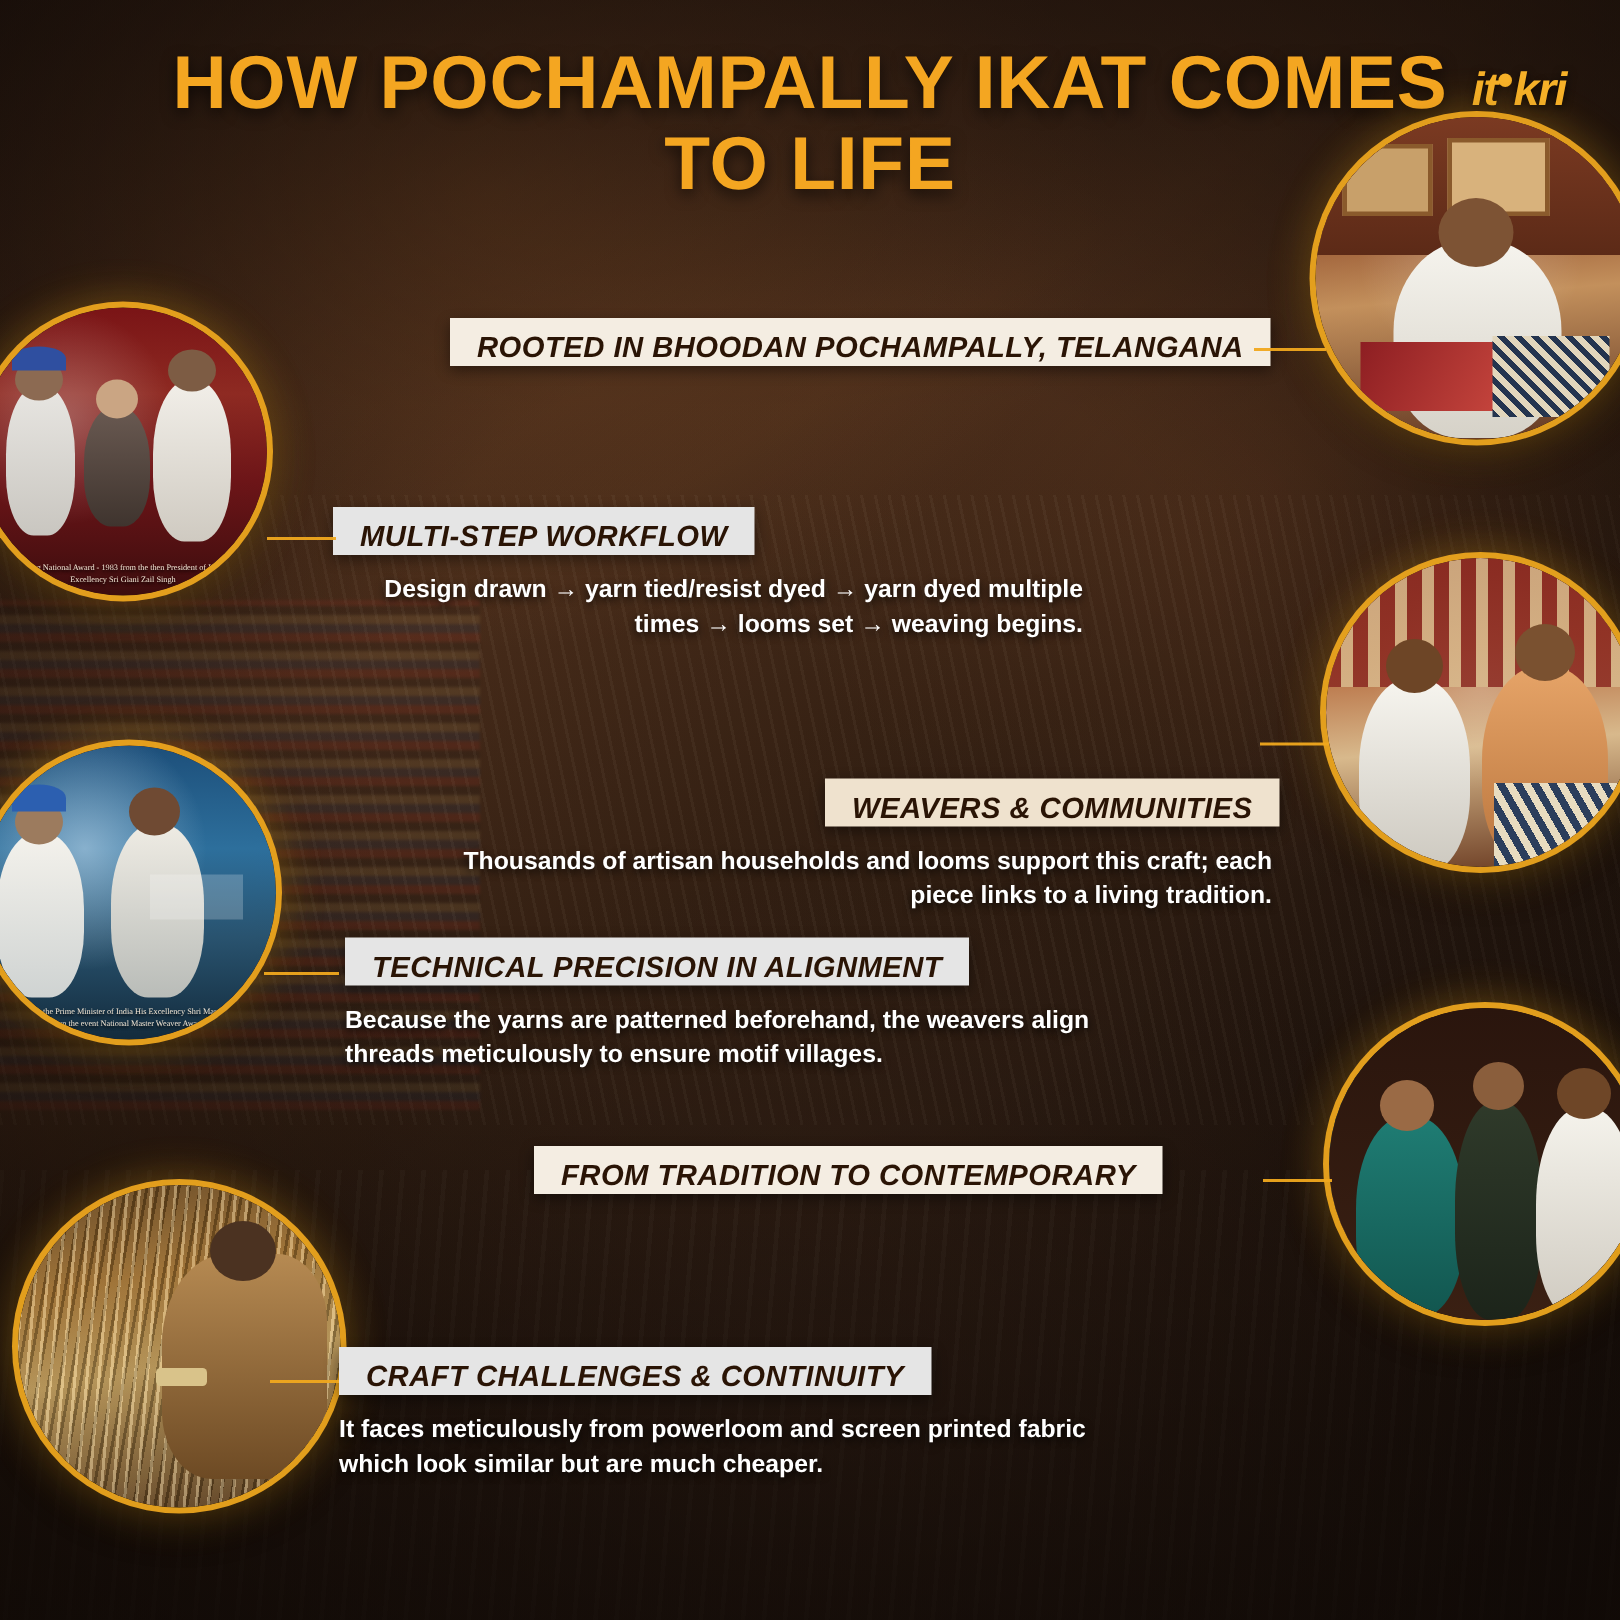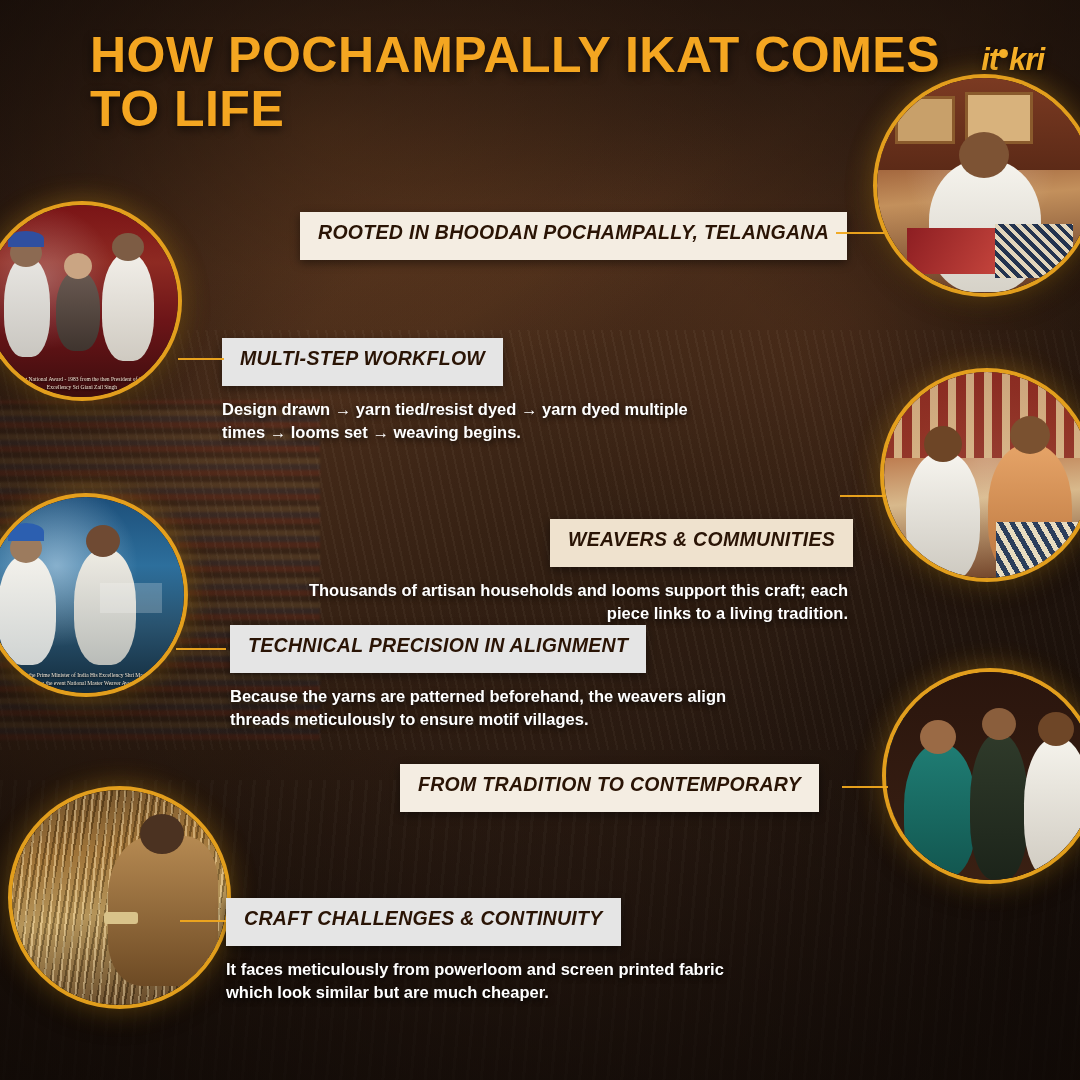--- a/index.html
+++ b/index.html
@@ -73,21 +73,21 @@
       linear-gradient(to bottom, rgba(20,12,8,0.55) 0%, rgba(20,12,8,0.25) 25%, rgba(20,12,8,0.3) 60%, rgba(15,9,6,0.65) 100%),
       radial-gradient(ellipse 75% 70% at 50% 45%, rgba(0,0,0,0) 35%, rgba(12,7,4,0.72) 100%);
   }
 
   
   .title {
     position: absolute;
     top: 28px;
     left: 90px;
     width: 900px;
-    text-align: left;
+    text-align: center;
     color: #F4A621;
     font-size: 50px;
     line-height: 1.08;
     font-weight: bold;
     letter-spacing: 0.5px;
     text-shadow: 0 3px 10px rgba(0,0,0,0.65);
   }
   .brand {
     position: absolute;
     top: 42px;
@@ -106,21 +106,21 @@
     border-radius: 50%;
     margin: 0 1px 12px 1px;
   }
 
   
   .section {
     position: absolute;
   }
   .chip {
     display: inline-block;
-    padding: 9px 18px 16px 18px;
+    padding: 9px 18px 0 18px;
     font-size: 19.5px;
     font-weight: bold;
     font-style: italic;
     letter-spacing: 0.3px;
     color: #2a1405;
     box-shadow: 0 3px 9px rgba(0,0,0,0.45);
     white-space: nowrap;
   }
   .chip.cream { background: #F4EDE2; }
   .chip.gold  { background: #e5e5e5; }
@@ -300,38 +300,38 @@
     </div>
   </div>
 
   <div class="section" style="left:300px; top:212px; width:560px;">
     <div class="chip cream">ROOTED IN BHOODAN POCHAMPALLY, TELANGANA</div>
   </div>
   <div class="conn" style="left:836px; top:232px; width:48px;"></div>
 
   <div class="section" style="left:222px; top:338px; width:520px;">
     <div class="chip gold">MULTI-STEP WORKFLOW</div>
-    <div class="body left-al" style="width:500px;">Design drawn → yarn tied/resist dyed → yarn dyed multiple times → looms set → weaving begins.</div>
+    <div class="body left-al" style="width:500px;text-align:right;">Design drawn → yarn tied/resist dyed → yarn dyed multiple times → looms set → weaving begins.</div>
   </div>
   <div class="conn" style="left:178px; top:358px; width:46px;"></div>
 
   <div class="section" style="left:300px; top:475px; width:550px;">
     <div class="chip sand" style="margin-left:250px;margin-top:44px;">WEAVERS &amp; COMMUNITIES</div>
     <div class="body right-al" style="width:548px;">Thousands of artisan households and looms support this craft; each piece links to a living tradition.</div>
   </div>
   <div class="conn" style="left:840px; top:495px; width:46px;"></div>
 
   <div class="section" style="left:230px; top:625px; width:560px;">
     <div class="chip gold">TECHNICAL PRECISION IN ALIGNMENT</div>
     <div class="body left-al" style="width:545px;">Because the yarns are patterned beforehand, the weavers align threads meticulously to ensure motif villages.</div>
   </div>
   <div class="conn" style="left:176px; top:648px; width:50px;"></div>
 
   <div class="section" style="left:290px; top:764px; width:560px;">
-    <div class="chip cream" style="margin-left:110px;">FROM TRADITION TO CONTEMPORARY</div>
+    <div class="chip cream" style="margin-left:66px;">FROM TRADITION TO CONTEMPORARY</div>
   </div>
   <div class="conn" style="left:842px; top:786px; width:46px;"></div>
 
   <div class="section" style="left:226px; top:898px; width:560px;">
     <div class="chip gold">CRAFT CHALLENGES &amp; CONTINUITY</div>
     <div class="body left-al" style="width:545px;">It faces meticulously from powerloom and screen printed fabric which look similar but are much cheaper.</div>
   </div>
   <div class="conn" style="left:180px; top:920px; width:46px;"></div>
 
 </div>

